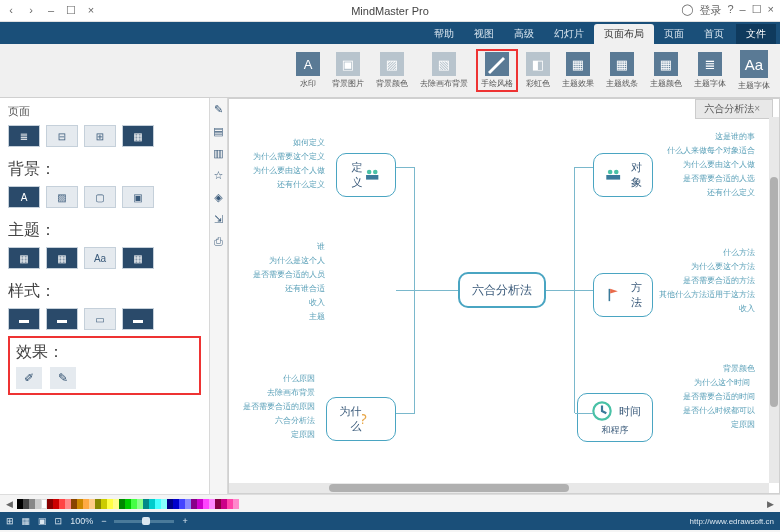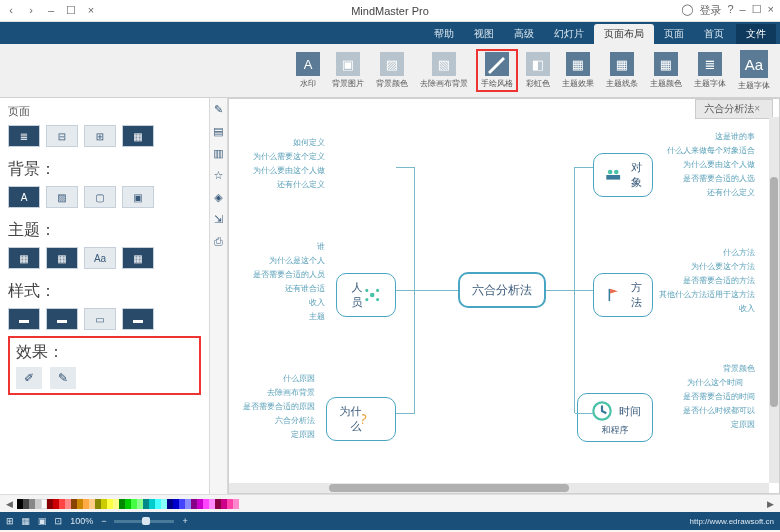--- a/index.html
+++ b/index.html
@@ -143,37 +143,35 @@
 <div class="workspace">
 
  <div class="canvas-wrap">
   <div class="pagetab"><span class="x">×</span><span>六合分析法</span></div>
   <div class="canvas">
 
    <div class="nd root" style="right:225px; top:155px; width:88px; height:36px;">
           <span>六合分析法</span>
         </div>
 
+   <div class="nd" style="right:375px; top:36px; width:60px;">
+          <span class="ico">
+            <svg viewBox="0 0 24 24">
+              <circle cx="8" cy="8" r="3" fill="#49c1a6"></circle>
+              <circle cx="16" cy="8" r="3" fill="#49c1a6"></circle>
+              <rect x="4" y="12" width="16" height="6" fill="#3a7a9a"></rect>
+            </svg>
+          </span>
+          <span>定义</span>
+        </div>
    <div class="tx" style="right:446px; top:20px;">如何定义</div>
    <div class="tx" style="right:446px; top:34px;">为什么需要这个定义</div>
    <div class="tx" style="right:446px; top:48px;">为什么要由这个人做</div>
    <div class="tx" style="right:446px; top:62px;">还有什么定义</div>
 
-   <div class="nd" style="right:375px; top:156px; width:60px;">
-          <span class="ico">
-            <svg viewBox="0 0 24 24">
-              <circle cx="12" cy="12" r="3" fill="#49c1a6"></circle>
-              <circle cx="5" cy="6" r="2" fill="#49c1a6"></circle>
-              <circle cx="19" cy="6" r="2" fill="#49c1a6"></circle>
-              <circle cx="5" cy="18" r="2" fill="#49c1a6"></circle>
-              <circle cx="19" cy="18" r="2" fill="#49c1a6"></circle>
-            </svg>
-          </span>
-          <span>人员</span>
-        </div>
    <div class="tx" style="right:446px; top:124px;">谁</div>
    <div class="tx" style="right:446px; top:138px;">为什么是这个人</div>
    <div class="tx" style="right:446px; top:152px;">是否需要合适的人员</div>
    <div class="tx" style="right:446px; top:166px;">还有谁合适</div>
    <div class="tx" style="right:446px; top:180px;">收入</div>
    <div class="tx" style="right:446px; top:194px;">主题</div>
 
    <div class="nd" style="right:375px; top:280px; width:70px;">
           <span class="ico">
             <svg viewBox="0 0 24 24">
@@ -225,21 +223,21 @@
             <span class="ico">
               <svg viewBox="0 0 24 24">
                 <circle cx="12" cy="12" r="8" fill="none" stroke="#49c1a6" stroke-width="2"></circle>
                 <path d="M12 7 L12 12 L16 14" stroke="#3a7a9a" stroke-width="2" fill="none"></path>
               </svg>
             </span>
           </div>
           <div style="font-size:9px;">和程序</div>
         </div>
    <div class="tx" style="right:16px; top:246px;">背景颜色</div>
-   <div class="tx" style="right:28px; top:260px;">为什么这个时间</div>
+   <div class="tx" style="right:21px; top:260px;">为什么这个时间</div>
    <div class="tx" style="right:16px; top:274px;">是否需要合适的时间</div>
    <div class="tx" style="right:16px; top:288px;">是否什么时候都可以</div>
    <div class="tx" style="right:16px; top:302px;">定原因</div>
 
    <div class="ln hz" style="right:313px; top:173px; width:62px;"></div>
    <div class="ln hz" style="right:178px; top:173px; width:47px;"></div>
    <div class="ln vt" style="right:356px; top:50px; height:246px;"></div>
    <div class="ln vt" style="right:196px; top:50px; height:246px;"></div>
    <div class="ln hz" style="right:356px; top:50px; width:19px;"></div>
    <div class="ln hz" style="right:356px; top:296px; width:19px;"></div>

